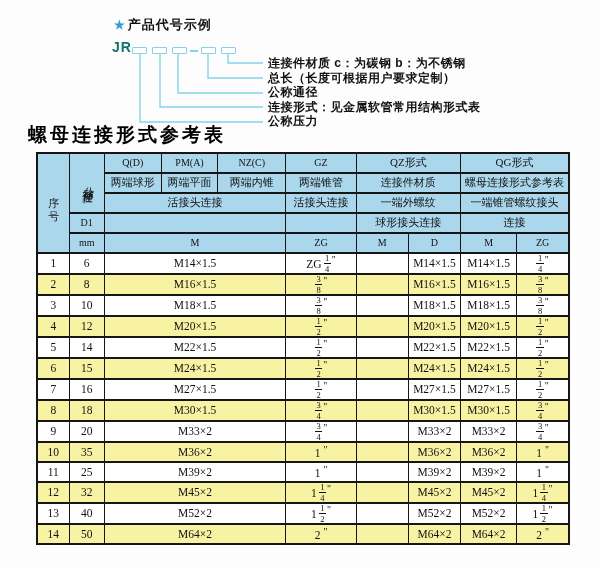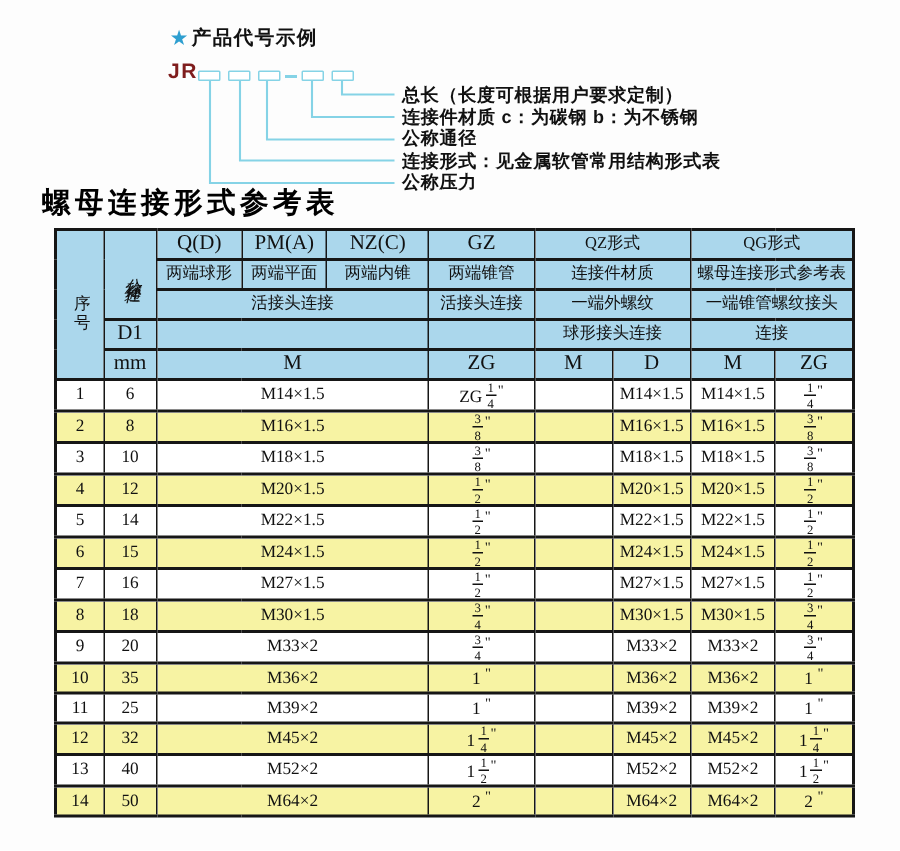--- a/index.html
+++ b/index.html
@@ -21,21 +21,21 @@
   }
   
   .diagram{position:absolute;left:0;top:0;width:600px;height:150px;}
   .diagram-heading{
     position:absolute;left:114px;top:16px;
     font-size:13px;font-weight:700;color:#111;letter-spacing:1px;
   }
   .diagram-heading .star{color:var(--star);margin-right:2px;font-size:12px;}
   .code-prefix{
     position:absolute;left:112px;top:39px;
-    font-size:14px;font-weight:700;color:#7f1d1d;
+    font-size:14px;font-weight:700;color:#0f766e;
     font-family:"Liberation Sans",sans-serif;letter-spacing:1px;
   }
   .code-box{
     position:absolute;top:47px;width:15px;height:7px;
     border:1.4px solid var(--accent);background:#fff;border-radius:1px;
   }
   .code-dash{
     position:absolute;top:50px;width:8px;height:2px;background:var(--accent);
   }
   .leader-svg{position:absolute;left:0;top:0;}
@@ -63,21 +63,21 @@
   table.ref td{
     border-left:1px solid var(--border);
     border-right:1px solid var(--border);
     border-top:2px solid var(--border);
     border-bottom:2px solid var(--border);
     text-align:center;vertical-align:middle;
     padding:0 1px;height:20px;line-height:1.05;
     overflow:hidden;white-space:nowrap;
   }
   table.ref .hdr td{background:var(--header-bg);font-size:11px;}
-  table.ref .hdr td.lat{font-size:14px;}
+  table.ref .hdr td.lat{font-size:10px;}
   td.vert{
     font-size:11.5px;
   }
   td.vert span{
     writing-mode:vertical-rl;text-orientation:upright;
     display:inline-block;line-height:1;
   }
   td.vert-seq span{letter-spacing:14px;}
   td.vert-dn span{letter-spacing:2px;font-style:italic;}
   tr.datarow td{background:#ffffff;}
@@ -112,22 +112,22 @@
     <div class="code-prefix">JR</div>
 
     <div class="code-box" style="left:132px"></div>
     <div class="code-box" style="left:152px"></div>
     <div class="code-box" style="left:172px"></div>
     <div class="code-dash" style="left:190px"></div>
     <div class="code-box" style="left:201px"></div>
     <div class="code-box" style="left:221px"></div>
 
     <div class="code-labels">
+      <span class="code-label">连接件材质  c：为碳钢  b：为不锈钢</span>
       <span class="code-label">总长（长度可根据用户要求定制）</span>
-      <span class="code-label">连接件材质  c：为碳钢  b：为不锈钢</span>
       <span class="code-label">公称通径</span>
       <span class="code-label">连接形式：见金属软管常用结构形式表</span>
       <span class="code-label">公称压力</span>
     </div>
   </div>
 
   <div class="table-title">螺母连接形式参考表</div>
 
   <table class="ref">
     <colgroup>

